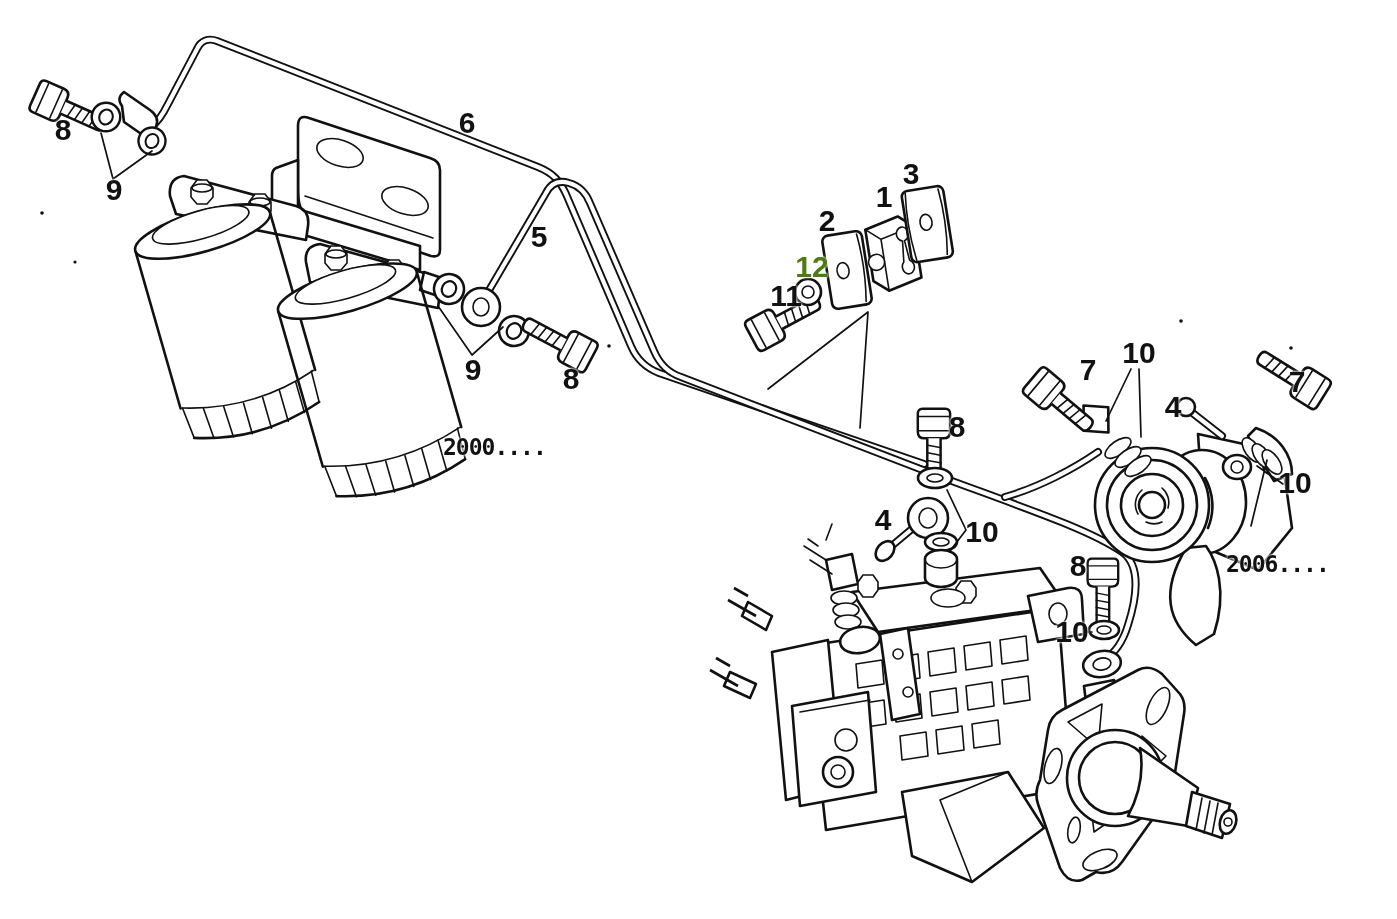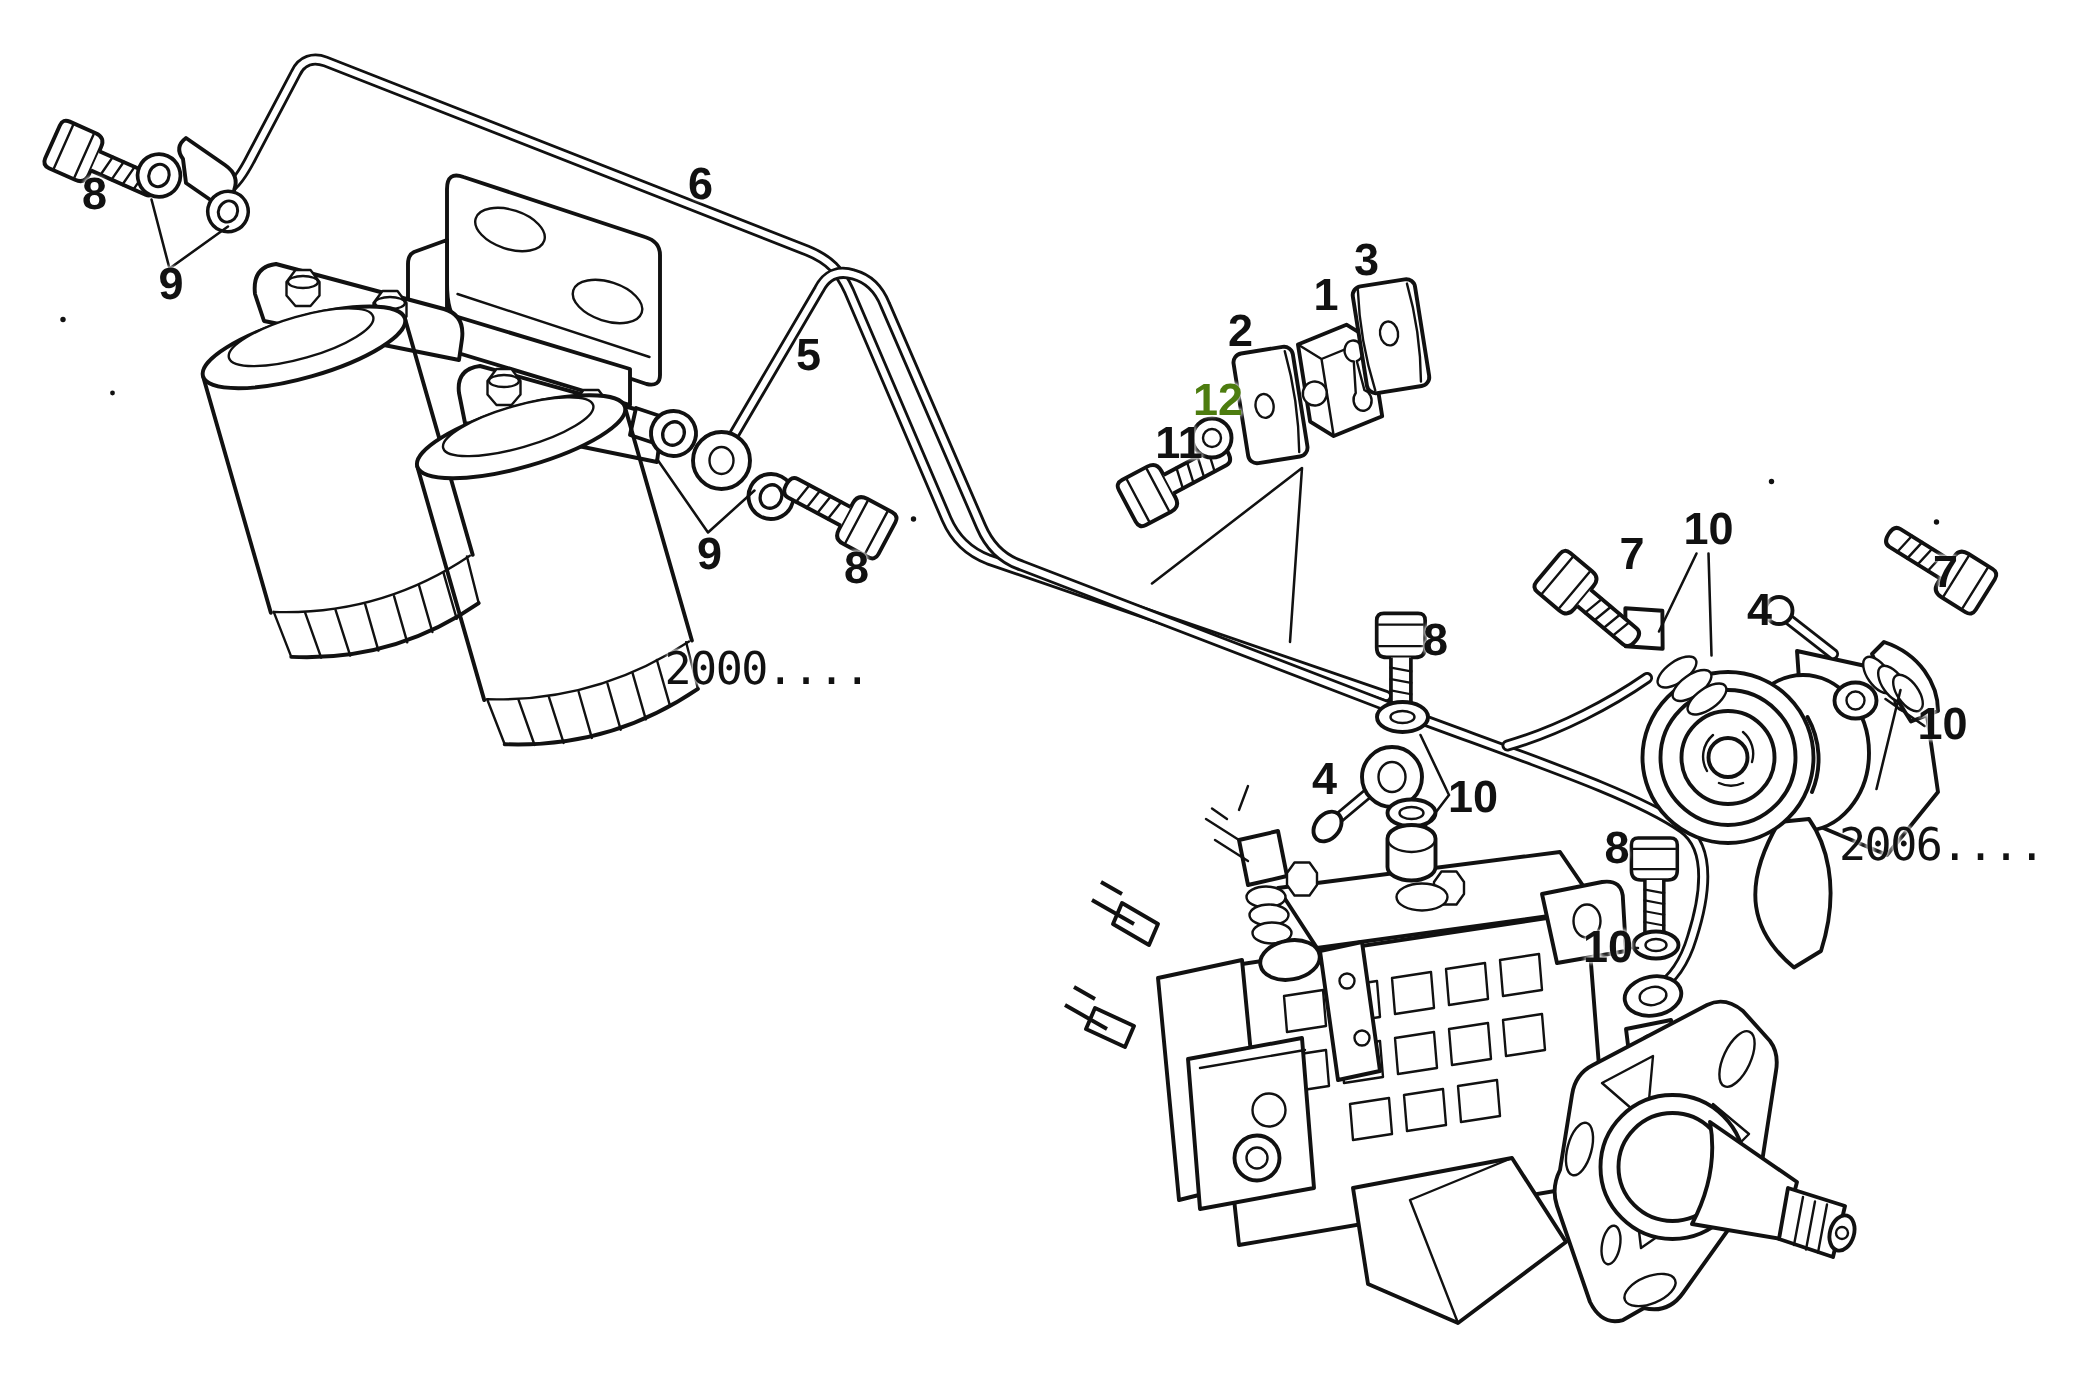--- a/index.html
+++ b/index.html
@@ -19,21 +19,21 @@
   .speck{fill:#111;stroke:none;}
   
   .callout{
     position:absolute;transform:translate(-50%,-52%);
     font-weight:bold;font-size:30px;color:#111;line-height:1;
     text-shadow:0 0 3px #fff,0 0 3px #fff;white-space:nowrap;
   }
   .caption{
     position:absolute;transform:translate(0,-50%);
     font-family:"DejaVu Sans Mono","Liberation Mono",monospace;
-    font-weight:normal;font-size:30px;letter-spacing:-1px;color:#111;line-height:1;
+    font-weight:bold;font-size:23px;letter-spacing:-1px;color:#111;line-height:1;
     text-shadow:0 0 3px #fff,0 0 3px #fff;white-space:nowrap;
   }
 </style>
 </head>
 <body>
 
 <div class="stage">
 
 <svg width="1397" height="919" viewBox="0 0 1397 919">
   <defs>

